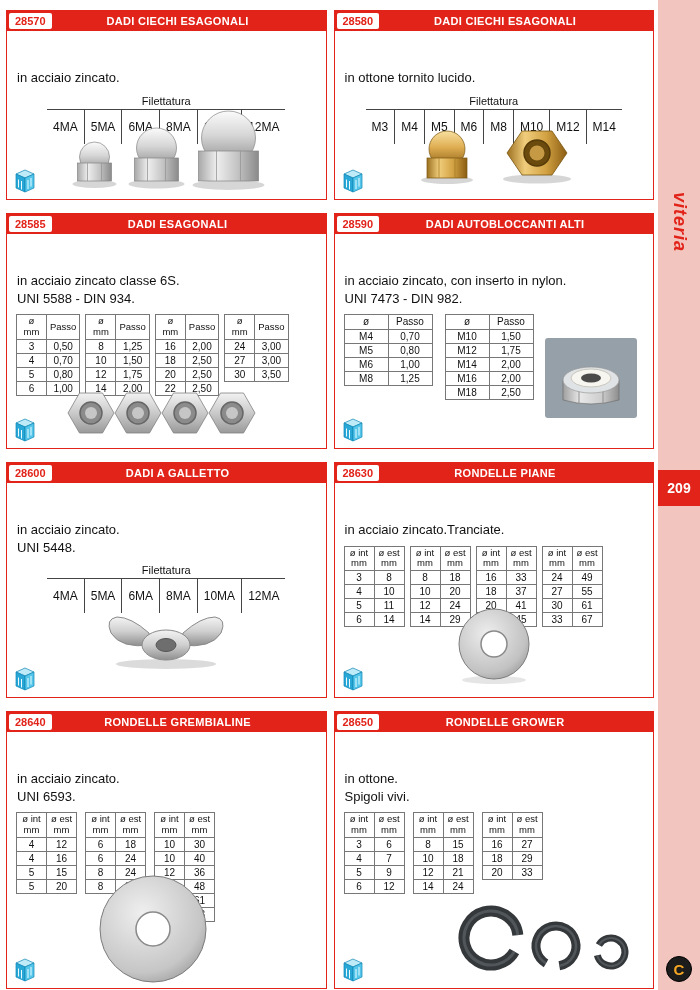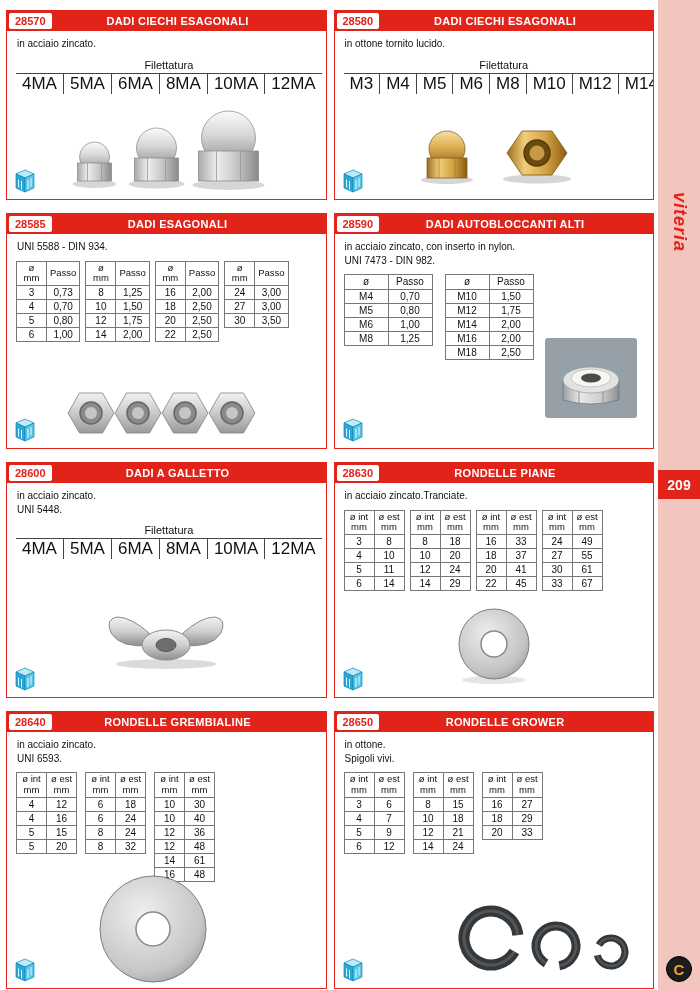--- a/index.html
+++ b/index.html
@@ -11,27 +11,27 @@
           display:grid; grid-template-columns:1fr 1fr;
           grid-template-rows:190px 236px 236px 278px;
           column-gap:7px; row-gap:13px; }
 
   .cell { position:relative; border:1px solid #e2231a; background:#fff; overflow:hidden; }
   .cell-header { height:20px; background:#e2231a; display:flex; align-items:center; }
   .code-box { background:#ffffff; color:#e2231a; font-weight:bold; font-size:11px;
               padding:1px 6px; margin:2px 0 2px 2px; border-radius:2px; line-height:14px; }
   .cell-title { flex:1; text-align:center; color:#ffffff; font-weight:bold; font-size:11px;
                 letter-spacing:0.3px; padding-right:22px; white-space:nowrap; }
-  .cell-desc { padding:6px 10px 2px; font-size:10px; line-height:1.35; color:#111; }
+  .cell-desc { padding:6px 10px 2px; font-size:13px; line-height:1.35; color:#111;margin-top:32px; }
   .tables { padding:3px 9px 0; }
 
   .fil-label-table { border-collapse:collapse; margin:2px auto 0; }
   .fil-label-table th { font-weight:normal; font-size:11px; padding:1px 4px 2px;
                         border-bottom:1px solid #444; color:#111;margin-top:10px; }
-  .fil-label-table td { font-size:17px; color:#111; padding:0 6px; text-align:left;
+  .fil-label-table td { font-size:12px; color:#111; padding:10px 6px; text-align:left;
                         border-left:1px solid #444; }
   .fil-label-table td:first-child { border-left:none; }
 
   .groups { display:flex; align-items:flex-start; gap:5px; padding:2px 0; }
   .pair-table { border-collapse:collapse; }
   .pair-table th { font-weight:normal; font-size:9.5px; line-height:1.15; padding:1px 3px;
                    border:1px solid #777; white-space:pre-line; min-width:30px; color:#111;
                    text-align:center; vertical-align:middle; }
   .pair-table td { font-size:10px; padding:1px 3px; border:1px solid #777; text-align:center;
                    height:14px; color:#111; }
@@ -49,21 +49,21 @@
   .img-flat-washer     { left:50%; transform:translateX(-50%); bottom:12px; }
   .img-fender-washer   { left:88px; bottom:2px; }
   .img-grower-washers  { right:12px; bottom:8px; }
 
   .basket { position:absolute; left:6px; bottom:6px; width:22px; height:26px; cursor:pointer; line-height:0; }
 
   #sidebar { position:absolute; right:0; top:0; width:42px; height:990px; background:#f2c5be; }
   #viteria { position:absolute; top:192px; left:50%; transform:translateX(-50%);
              writing-mode:vertical-rl; color:#e2231a; font-weight:bold; font-style:italic;
              font-size:18px; letter-spacing:1px; }
-  #pagenum { position:absolute; top:470px; left:0; width:42px; height:29px; background:#e2231a;
+  #pagenum { position:absolute; top:470px; left:0; width:42px; height:36px; background:#e2231a;
              color:#fff; font-weight:bold; font-size:14px;
              display:flex; align-items:center; justify-content:center; }
   #logo { position:absolute; bottom:8px; right:8px; width:26px; height:26px; border-radius:50%;
           background:#1c1c1c; color:#f5a623; display:flex; align-items:center; justify-content:center;
           font-weight:bold; font-size:15px; border:1px solid #000; }
 </style>
 </head>
 <body>
 
 <div id="page">
@@ -195,34 +195,35 @@
             <line x1="18" y1="11" x2="18" y2="19.5" stroke="#eafbff" stroke-width="1"></line>
           </svg></div>
   </section>
 
   <section class="cell c28585">
     <header class="cell-header">
       <span class="code-box">28585</span>
       <span class="cell-title">DADI ESAGONALI</span>
     </header>
     <div class="cell-desc">
+          <div>in acciaio zincato classe 6S.</div>
           <div>UNI 5588 - DIN 934.</div>
         </div>
     <div class="tables">
           <div class="groups">
             <table class="pair-table">
               <tbody>
                 <tr>
                   <th>ø
 mm</th>
                   <th>Passo</th>
                 </tr>
                 <tr>
                   <td>3</td>
-                  <td>0,73</td>
+                  <td>0,50</td>
                 </tr>
                 <tr>
                   <td>4</td>
                   <td>0,70</td>
                 </tr>
                 <tr>
                   <td>5</td>
                   <td>0,80</td>
                 </tr>
                 <tr>

